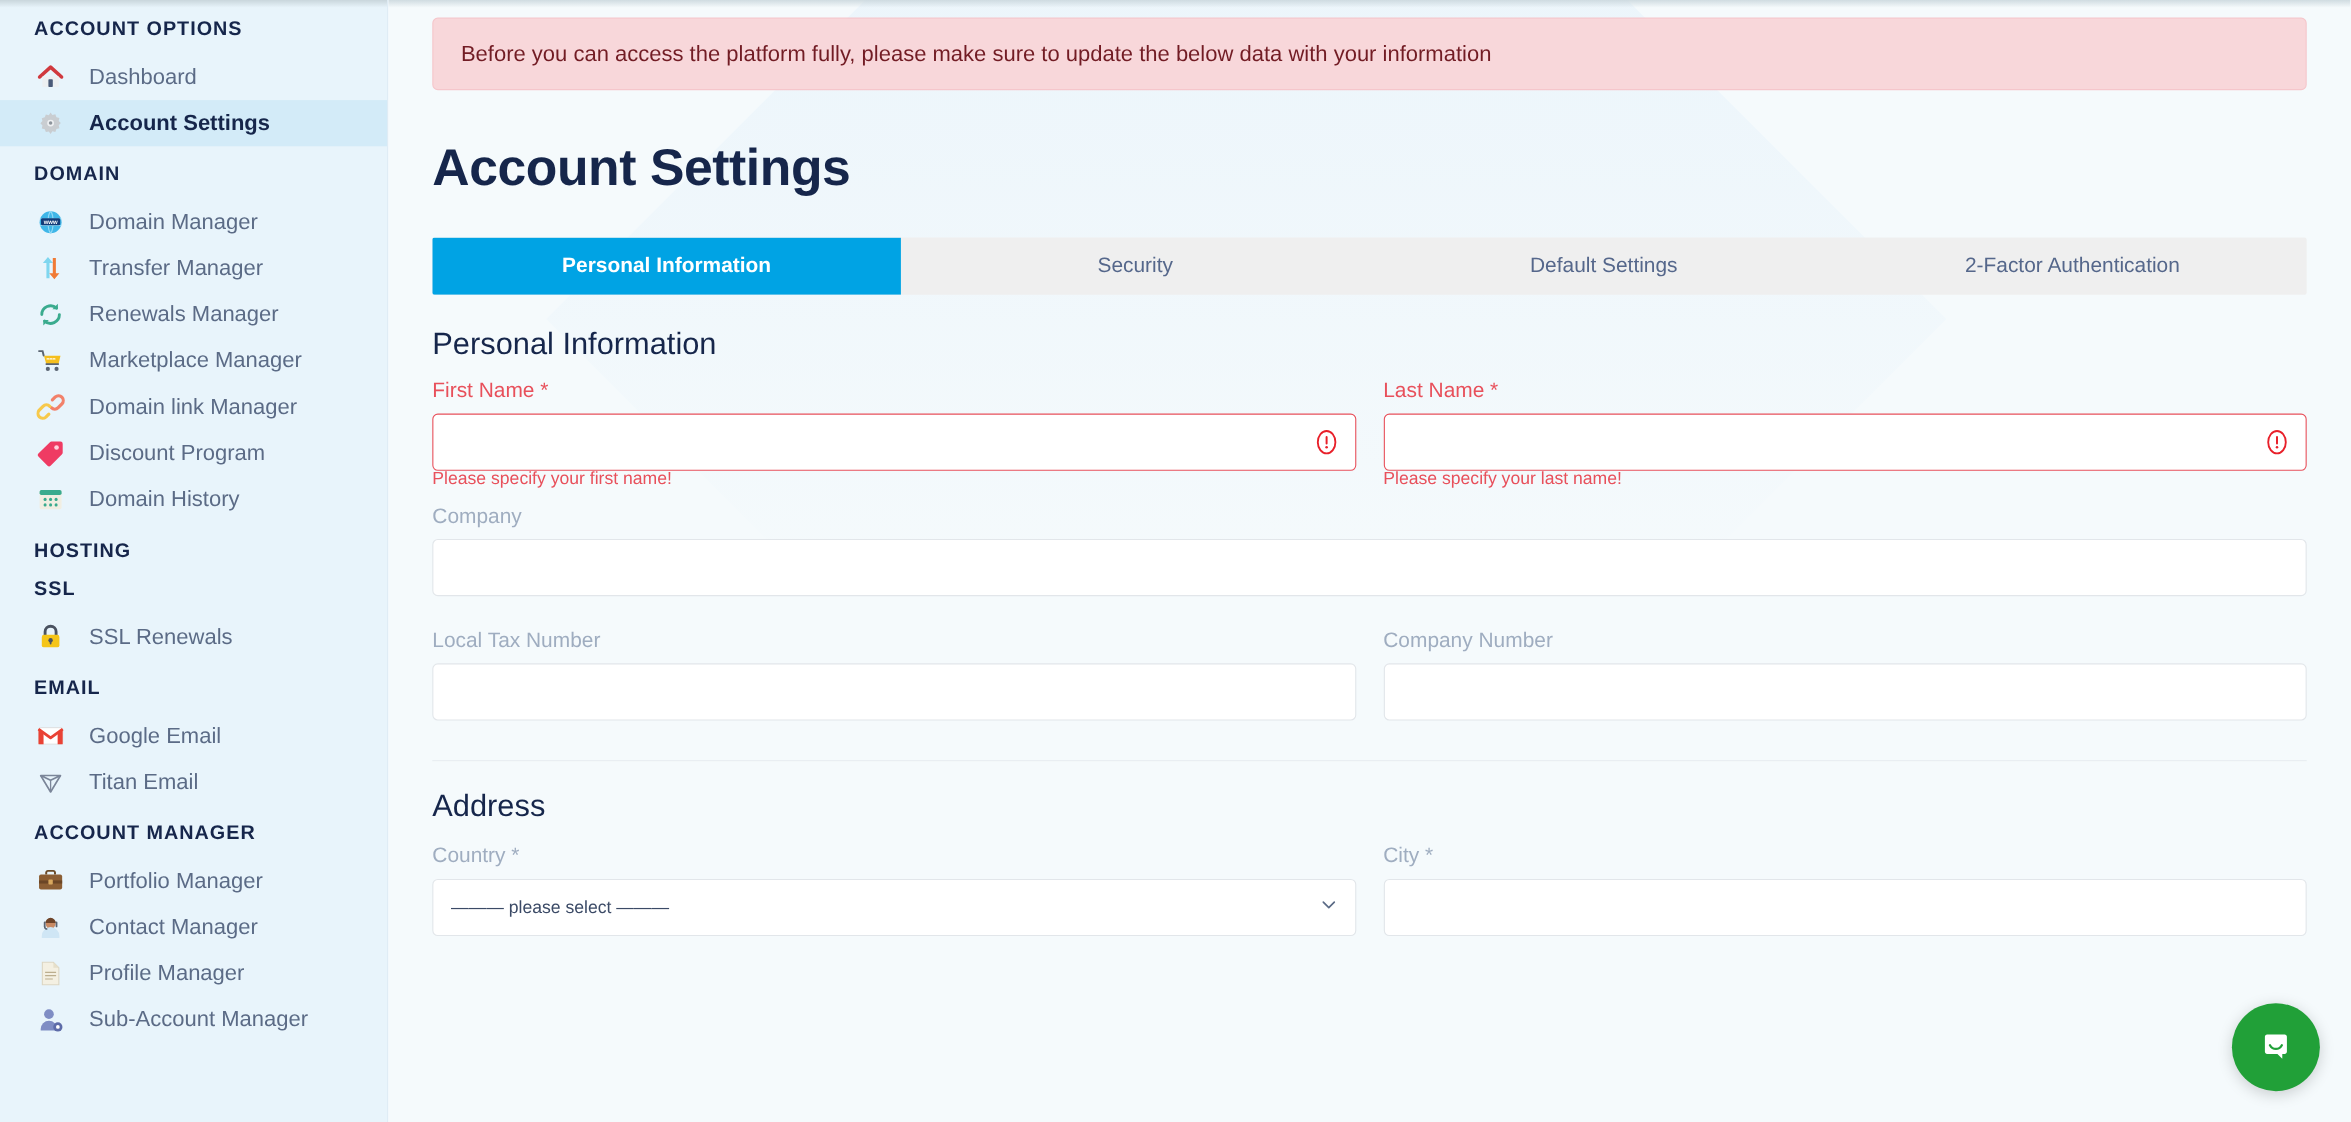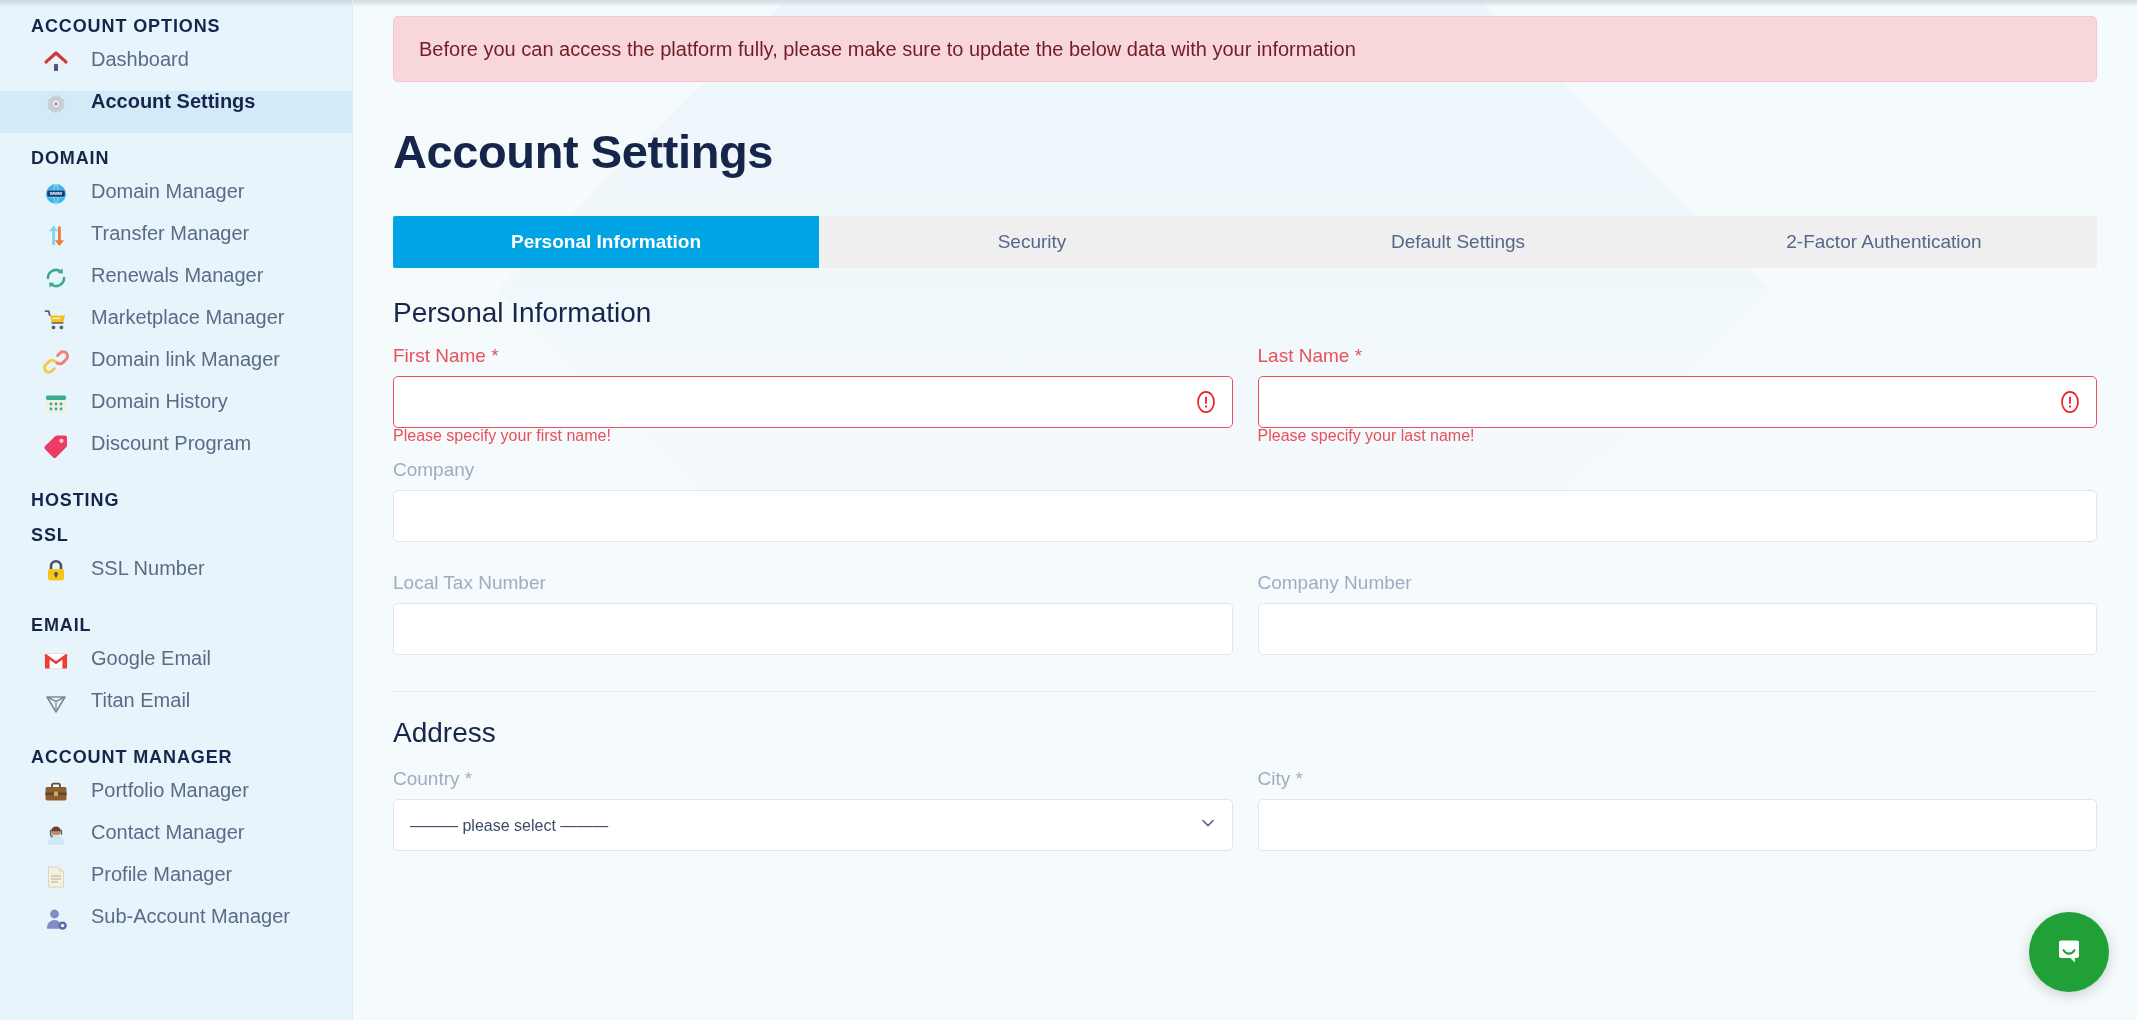--- a/index.html
+++ b/index.html
@@ -48,22 +48,23 @@
     padding: 0 0 0 31px;
     margin-top: 16px;
     margin-bottom: 12px;
     text-transform: uppercase;
     line-height: 1.1;
   }
   .side-group-title.first { margin-top: 17px; }
 
   .side-item {
     display: flex;
+    align-items: center;
     height: 42px;
-    padding-left: 43px;
+    padding-left: 33px;
     cursor: pointer;
     font-size: 20px;
     color: #5b6b86;
     line-height: 1;
     white-space: nowrap;
   }
   .side-item.active {
     background: #d3ebf8;
     color: #16264b;
     font-weight: bold;
@@ -352,55 +353,55 @@
               <path d="M14.6 6.5l2.7-2.7a4.4 4.4 0 0 1 6.2 6.2l-3.6 3.6a4.4 4.4 0 0 1-6.2 0" stroke="#f2816a" stroke-width="2.9"></path>
               <path d="M11.4 19.5l-2.7 2.7a4.4 4.4 0 0 1-6.2-6.2l3.6-3.6a4.4 4.4 0 0 1 6.2 0" stroke="#f7c94b" stroke-width="2.9"></path>
             </g>
           </svg>
         </span>
         <span>Domain link Manager</span>
       </div>
       <div class="side-item">
         <span class="side-ico">
           <svg width="26" height="26" viewBox="0 0 26 26">
+            <path d="M13.8 2.4h8.2a2 2 0 0 1 2 2v8.2a2 2 0 0 1-.6 1.4L13 24.4a2 2 0 0 1-2.8 0L1.9 16a2 2 0 0 1 0-2.8L12.4 3a2 2 0 0 1 1.4-.6z" fill="#ef3b63"></path>
+            <circle cx="18.4" cy="7.8" r="2.1" fill="#ffd2dc"></circle>
+          </svg>
+        </span>
+        <span>Discount Program</span>
+      </div>
+      <div class="side-item">
+        <span class="side-ico">
+          <svg width="26" height="26" viewBox="0 0 26 26">
             <rect x="3" y="4.5" width="20" height="17.5" rx="1.6" fill="#f1eee2"></rect>
             <rect x="3" y="4.5" width="20" height="4.4" rx="1.6" fill="#3aab8e"></rect>
             <g fill="#3aab8e">
               <circle cx="8" cy="13" r="1.4"></circle>
               <circle cx="13" cy="13" r="1.4"></circle>
               <circle cx="18" cy="13" r="1.4"></circle>
               <circle cx="8" cy="18" r="1.4"></circle>
               <circle cx="13" cy="18" r="1.4"></circle>
               <circle cx="18" cy="18" r="1.4"></circle>
             </g>
           </svg>
         </span>
         <span>Domain History</span>
       </div>
-      <div class="side-item">
-        <span class="side-ico">
-          <svg width="26" height="26" viewBox="0 0 26 26">
-            <path d="M13.8 2.4h8.2a2 2 0 0 1 2 2v8.2a2 2 0 0 1-.6 1.4L13 24.4a2 2 0 0 1-2.8 0L1.9 16a2 2 0 0 1 0-2.8L12.4 3a2 2 0 0 1 1.4-.6z" fill="#ef3b63"></path>
-            <circle cx="18.4" cy="7.8" r="2.1" fill="#ffd2dc"></circle>
-          </svg>
-        </span>
-        <span>Discount Program</span>
-      </div>
       <div class="side-group-title">HOSTING</div>
       <div class="side-group-title">SSL</div>
       <div class="side-item">
         <span class="side-ico">
           <svg width="26" height="26" viewBox="0 0 26 26">
             <path d="M8 11.4V8.3a5 5 0 0 1 10 0v3.1" stroke="#4a5260" stroke-width="2.6" fill="none" stroke-linecap="round"></path>
             <rect x="5" y="11" width="16" height="11.5" rx="2" fill="#f5c518"></rect>
             <circle cx="13" cy="16" r="2" fill="#4a5260"></circle>
             <rect x="12.2" y="16" width="1.6" height="3.8" rx="0.8" fill="#4a5260"></rect>
           </svg>
         </span>
-        <span>SSL Number</span>
+        <span>SSL Renewals</span>
       </div>
       <div class="side-group-title">EMAIL</div>
       <div class="side-item">
         <span class="side-ico">
           <svg width="26" height="26" viewBox="0 0 26 26">
             <rect x="2" y="5.5" width="22" height="15" rx="1.6" fill="#ffffff" stroke="#dcdcdc" stroke-width="0.8"></rect>
             <path d="M2 6.8l11 8 11-8" stroke="#e94235" stroke-width="2.6" fill="none" stroke-linejoin="round"></path>
             <path d="M2 20.5V6.8l4.6 3.4v10.3z" fill="#e94235"></path>
             <path d="M24 20.5V6.8l-4.6 3.4v10.3z" fill="#e94235"></path>
           </svg>

